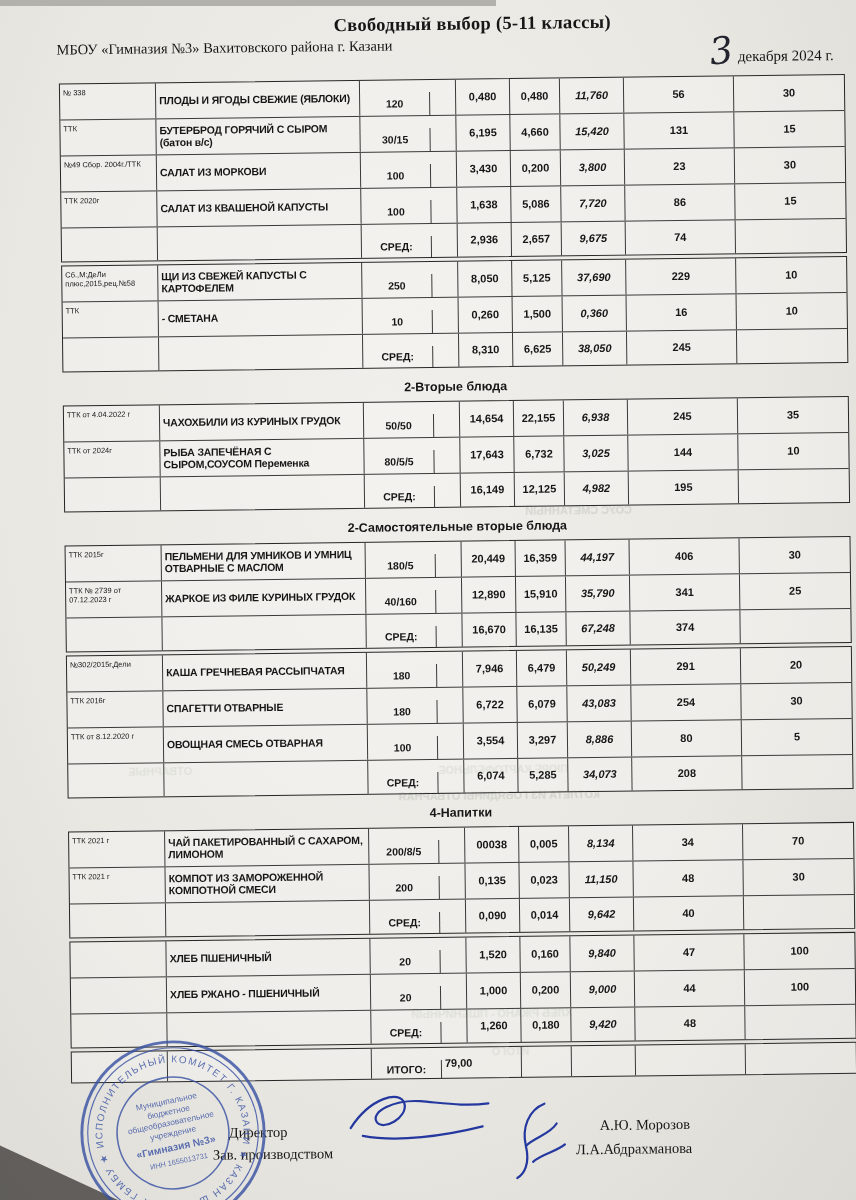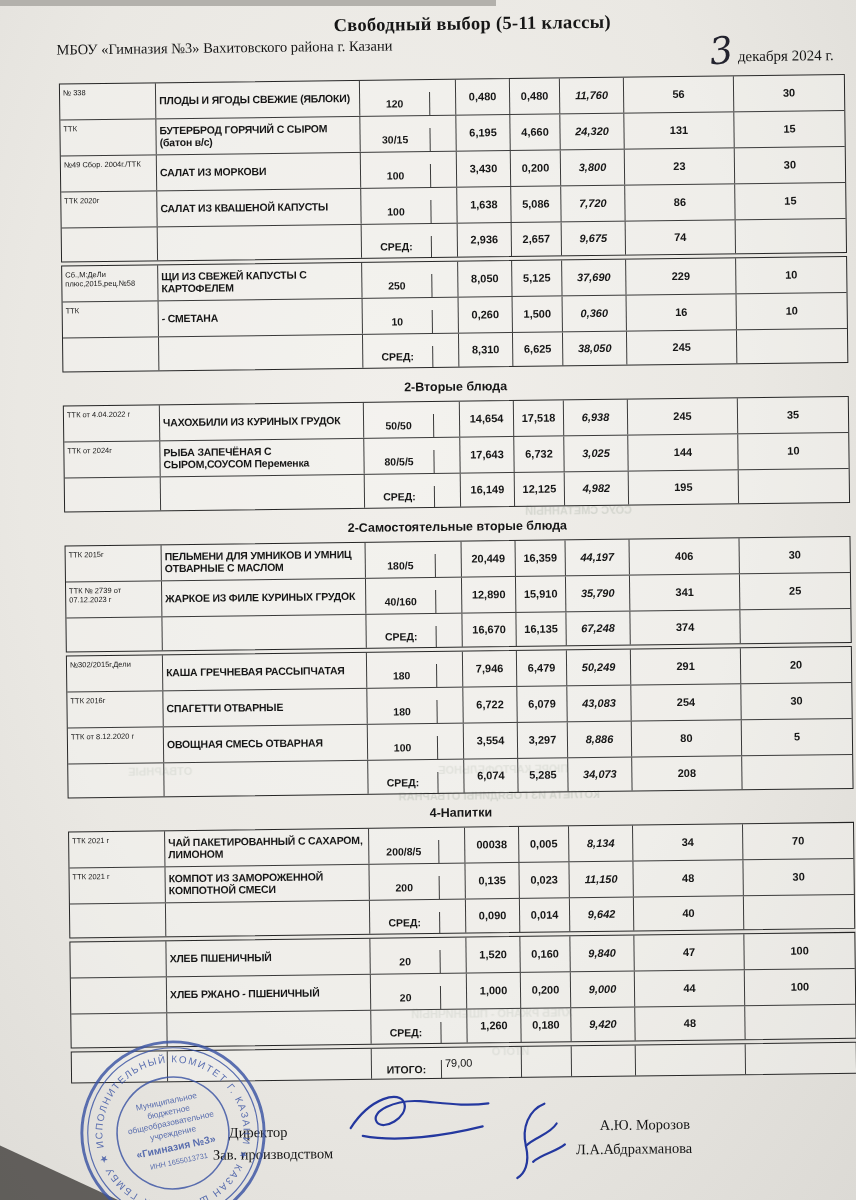--- a/index.html
+++ b/index.html
@@ -27,21 +27,21 @@
   .trow{display:flex;min-height:35px;border-bottom:1px solid #3a3a3a;}
   .trow:last-child{border-bottom:none;}
   .tcell{border-right:1px solid #3a3a3a;display:flex;align-items:center;justify-content:center;
         padding:2px 3px;box-sizing:border-box;text-align:center;}
   .c-ref{flex:0 0 96px;justify-content:flex-start;align-items:flex-start;text-align:left;
         font-size:7.5px;line-height:1.2;padding-top:4px;word-break:break-word;}
   .c-name{flex:0 0 204px;justify-content:flex-start;text-align:left;
         font-size:10.5px;font-weight:bold;line-height:1.2;letter-spacing:-.2px;}
   .c-portion{flex:0 0 70px;font-size:10.5px;font-weight:bold;margin-top:12px;}
   .c-x{flex:0 0 26px;}
-  .c-merge{flex:0 0 80px;justify-content:flex-start;font-size:11px;font-weight:normal;}
+  .c-merge{flex:0 0 80px;justify-content:flex-start;font-size:11px;font-weight:bold;}
   .c-val{font-size:11px;font-weight:bold;}
   .c-v1{flex:0 0 54px;}.c-v2{flex:0 0 50px;}.c-v3{flex:0 0 64px;font-style:italic;}
   .c-v4{flex:0 0 110px;}.c-v5{flex:1;border-right:none;}
   .sred{min-height:33px;}
   .itogo{min-height:30px;}
   .section-row{padding:9px 0 7px;text-align:center;font-weight:bold;font-size:12.5px;}
 
   
   .ghosts{position:absolute;inset:0;z-index:0;pointer-events:none;}
   .ghost{position:absolute;transform:scaleX(-1);color:#70816f;opacity:.20;font-weight:bold;
@@ -103,21 +103,21 @@
             <div class="tcell c-val c-v4">56</div>
             <div class="tcell c-val c-v5">30</div>
           </div>
           <div class="trow">
             <div class="tcell c-ref">ТТК</div>
             <div class="tcell c-name">БУТЕРБРОД ГОРЯЧИЙ С  СЫРОМ (батон в/с)</div>
             <div class="tcell c-portion">30/15</div>
             <div class="tcell c-x"></div>
             <div class="tcell c-val c-v1">6,195</div>
             <div class="tcell c-val c-v2">4,660</div>
-            <div class="tcell c-val c-v3">24,320</div>
+            <div class="tcell c-val c-v3">15,420</div>
             <div class="tcell c-val c-v4">131</div>
             <div class="tcell c-val c-v5">15</div>
           </div>
           <div class="trow">
             <div class="tcell c-ref">№49 Сбор. 2004г./ТТК</div>
             <div class="tcell c-name">САЛАТ ИЗ МОРКОВИ</div>
             <div class="tcell c-portion">100</div>
             <div class="tcell c-x"></div>
             <div class="tcell c-val c-v1">3,430</div>
             <div class="tcell c-val c-v2">0,200</div>
@@ -184,21 +184,21 @@
           </div>
         </div>
         <div class="section-row">2-Вторые блюда</div>
         <div class="tgroup">
           <div class="trow">
             <div class="tcell c-ref">ТТК от 4.04.2022 г</div>
             <div class="tcell c-name">ЧАХОХБИЛИ ИЗ КУРИНЫХ ГРУДОК</div>
             <div class="tcell c-portion">50/50</div>
             <div class="tcell c-x"></div>
             <div class="tcell c-val c-v1">14,654</div>
-            <div class="tcell c-val c-v2">17,518</div>
+            <div class="tcell c-val c-v2">22,155</div>
             <div class="tcell c-val c-v3">6,938</div>
             <div class="tcell c-val c-v4">245</div>
             <div class="tcell c-val c-v5">35</div>
           </div>
           <div class="trow">
             <div class="tcell c-ref">ТТК от 2024г</div>
             <div class="tcell c-name">РЫБА ЗАПЕЧЁНАЯ С СЫРОМ,СОУСОМ Переменка</div>
             <div class="tcell c-portion">80/5/5</div>
             <div class="tcell c-x"></div>
             <div class="tcell c-val c-v1">17,643</div>

